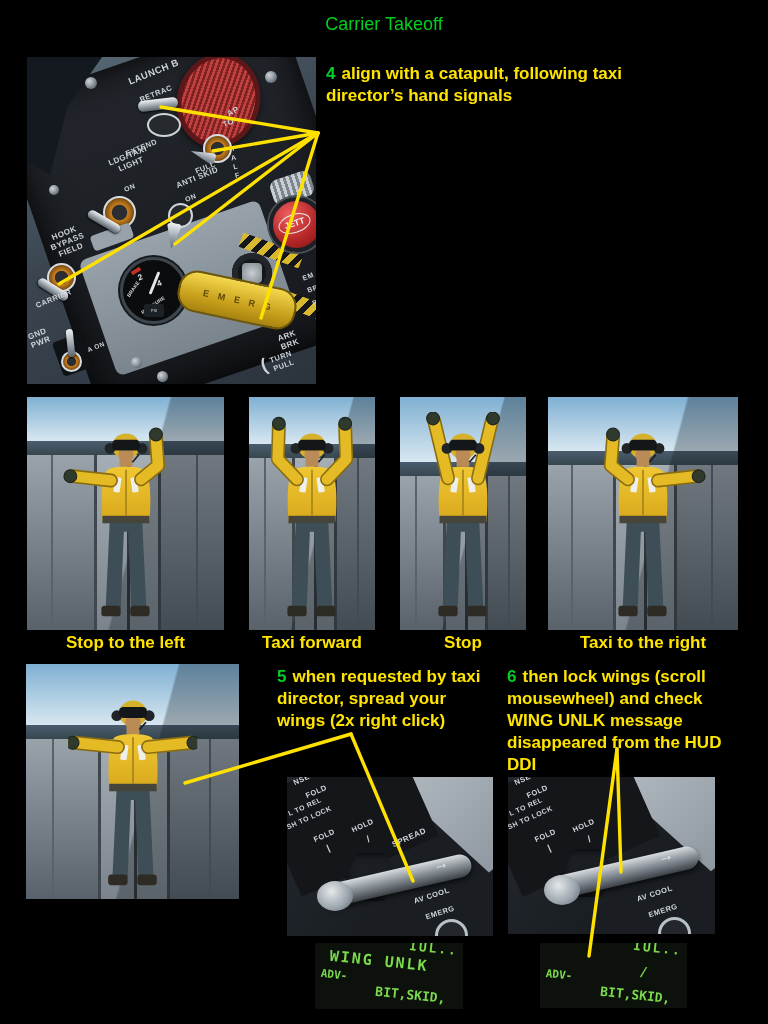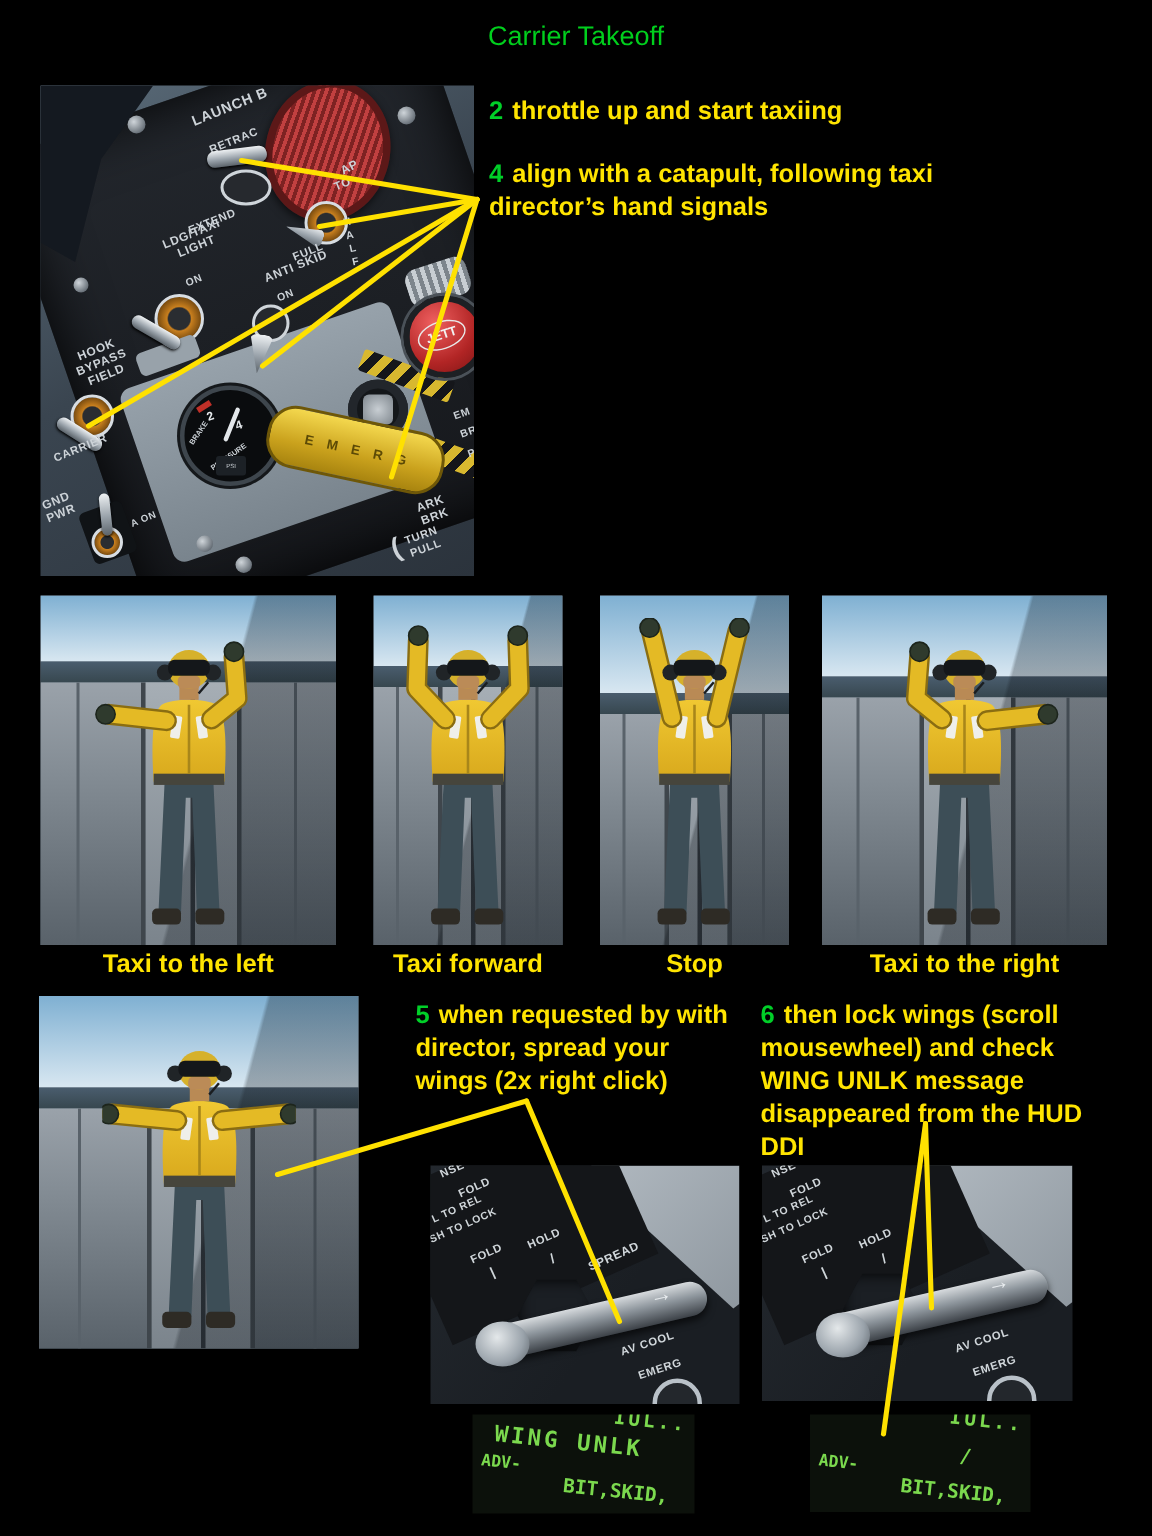--- a/index.html
+++ b/index.html
@@ -183,21 +183,20 @@
 
   <span class="cp-lab abs pre" style="left:2px;top:272px;font-size:8px;transform:rotate(-22deg)">GND
 PWR</span>
   <div class="abs" style="left:30px;top:280px;width:30px;height:36px;background:#101316;border-radius:4px;transform:rotate(-20deg)"></div>
   <div class="ringsw abs" style="left:34px;top:294px;width:17px;height:17px"></div>
   <div class="lever abs" style="left:40px;top:272px;width:7px;height:28px;transform:rotate(-6deg)"></div>
   <span class="cp-lab abs" style="left:60px;top:286px;font-size:6.5px;transform:rotate(-22deg)">A ON</span>
 </div>
 
 <div class="stepcol abs">
-  <p class="step"><span class="num">2</span><span class="pre">throttle up and start taxiing</span></p>
   <p class="step"><span class="num">4</span><span class="pre">align with a catapult, following taxi
 director’s hand signals</span></p>
 </div>
 
 <div class="scene abs" style="left:27px;top:397px;width:197px;height:233px">
    <div class="sky" style="height:19%"></div>
    <div class="sea" style="top:19%;height:6%"></div>
    <div class="deck" style="top:25%"></div>
    <div class="dline-l" style="top:25%"></div>
    <div class="dline-r" style="top:25%"></div>
@@ -349,21 +348,21 @@
     <rect x="54" y="42" width="12" height="9" fill="#b98a55"></rect>
     <ellipse cx="60" cy="32" rx="13" ry="12" fill="#d6b12b"></ellipse>
     <circle cx="45" cy="34" r="5" fill="#202427"></circle>
       <circle cx="75" cy="34" r="5" fill="#202427"></circle>
     <rect x="53" y="36" width="14" height="8" rx="3" fill="#bb8b57"></rect>
     <rect x="47" y="26" width="26" height="10" rx="4" fill="#14171a"></rect>
     <path d="M72,40 L66,47" stroke="#1a1d20" stroke-width="1.5" fill="none"></path>
   </svg>
   </div>
 
-<div class="caption abs" style="left:27px;width:197px">Taxi to the left</div>
+<div class="caption abs" style="left:27px;width:197px">Stop to the left</div>
 <div class="caption abs" style="left:249px;width:126px">Taxi forward</div>
 <div class="caption abs" style="left:400px;width:126px">Stop</div>
 <div class="caption abs" style="left:548px;width:190px">Taxi to the right</div>
 
 <div class="scene abs" style="left:26px;top:664px;width:213px;height:235px">
    <div class="sky" style="height:26%"></div>
    <div class="sea" style="top:26%;height:6%"></div>
    <div class="deck" style="top:32%"></div>
    <div class="dline-l" style="top:32%"></div>
    <div class="dline-r" style="top:32%"></div>
@@ -395,21 +394,21 @@
     <rect x="54" y="42" width="12" height="9" fill="#b98a55"></rect>
     <ellipse cx="60" cy="32" rx="13" ry="12" fill="#d6b12b"></ellipse>
     <circle cx="45" cy="34" r="5" fill="#202427"></circle>
       <circle cx="75" cy="34" r="5" fill="#202427"></circle>
     <rect x="53" y="36" width="14" height="8" rx="3" fill="#bb8b57"></rect>
     <rect x="47" y="26" width="26" height="10" rx="4" fill="#14171a"></rect>
     <path d="M72,40 L66,47" stroke="#1a1d20" stroke-width="1.5" fill="none"></path>
   </svg>
   </div>
 
-<p class="step abs" id="step5"><span class="num">5</span><span class="pre">when requested by with
+<p class="step abs" id="step5"><span class="num">5</span><span class="pre">when requested by taxi
 director, spread your
 wings (2x right click)</span></p>
 <p class="step abs" id="step6"><span class="num">6</span><span class="pre">then lock wings (scroll
 mousewheel) and check
 WING UNLK message
 disappeared from the HUD
 DDI</span></p>
 
 <div class="wingphoto abs" style="left:287px;top:777px;width:206px;height:159px">
   <div class="wf-light"></div>

